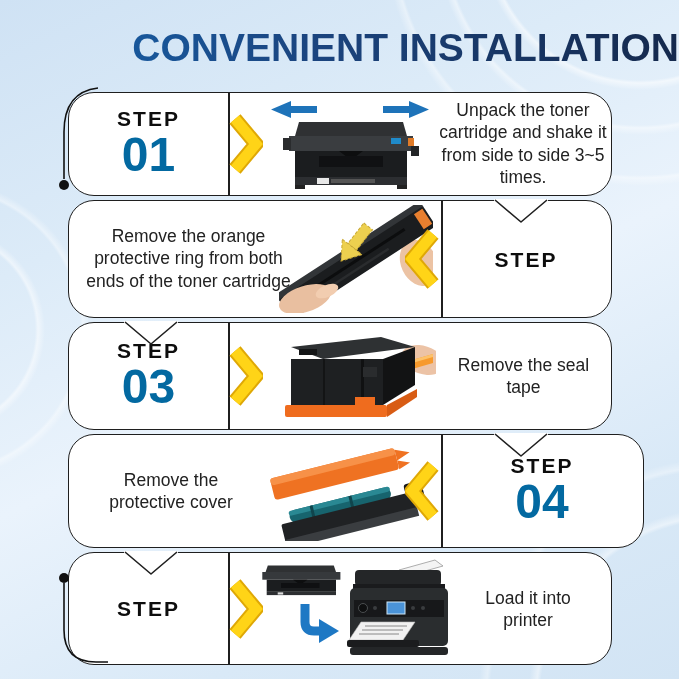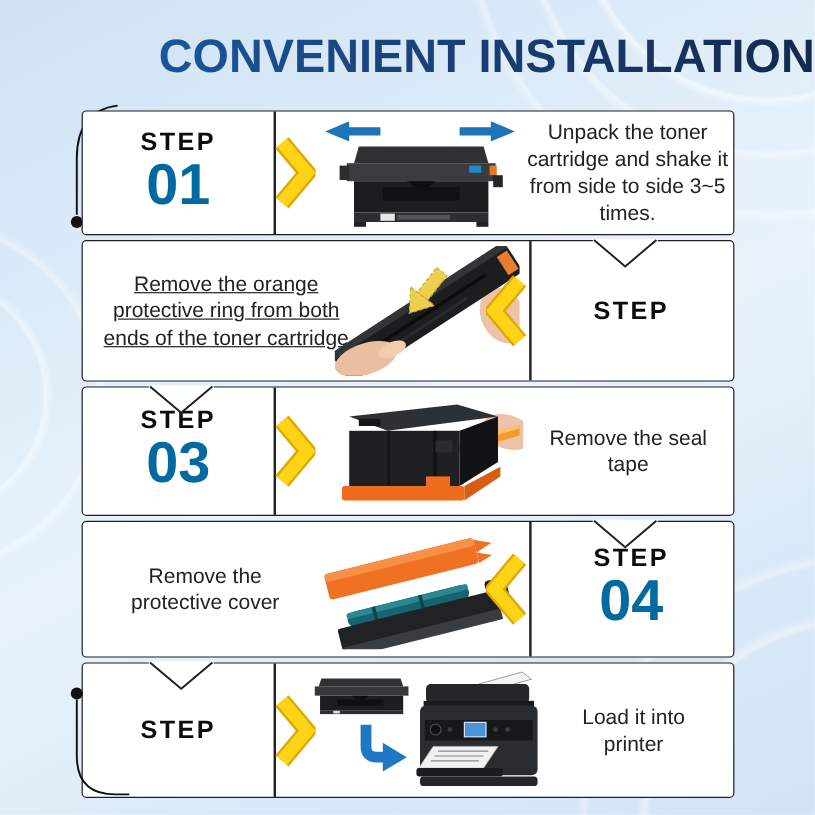--- a/index.html
+++ b/index.html
@@ -20,21 +20,21 @@
   }
   @supports ((-webkit-background-clip:text) or (background-clip:text)){
     .title{
       background:linear-gradient(90deg,#1565b0 0%,#1b4580 45%,#15294d 100%);
       -webkit-background-clip:text;background-clip:text;
       -webkit-text-fill-color:transparent;color:transparent;
     }
   }
   .step-box{
     position:absolute;left:68px;width:542px;background:#ffffff;
-    border:1.6px solid #1f1f1f;border-radius:4px;
+    border:1.6px solid #1f1f1f;border-radius:26px;
   }
   .divider{position:absolute;top:0;bottom:0;width:1.5px;background:#1f1f1f;}
   .step-zone{position:absolute;top:0;bottom:0;display:flex;flex-direction:column;justify-content:center;align-items:center;}
   .step-word{font-size:21px;font-weight:bold;letter-spacing:2px;color:#0d0d0d;line-height:1;}
   .step-num{font-size:48px;font-weight:bold;color:#0369a1;line-height:1.02;margin-top:2px;text-align:right;}
   .step-text{position:absolute;font-size:17.5px;line-height:1.28;color:#222;top:50%;transform:translateY(-50%);text-align:center;}
   .chevron{position:absolute;top:50%;transform:translateY(-50%);}
   .notch{position:absolute;top:-1.6px;z-index:3;}
   .illus{position:absolute;}
   .deco{position:absolute;}
@@ -80,21 +80,21 @@
     <rect x="132" y="87" width="10" height="4" fill="#222"></rect>
   </svg>
   <div class="step-text" style="left:365px;width:178px;">Unpack the toner cartridge and shake it from side to side 3~5 times.</div>
 </div>
 
 <div class="step-box" style="top:200px;height:116px;">
   <svg class="notch" style="left:423px;" width="58" height="26" viewBox="0 0 58 26">
     <rect x="2" y="0" width="54" height="4" fill="#fff"></rect>
     <path d="M3,1 L29,23 L55,1" fill="#ffffff" stroke="#1f1f1f" stroke-width="1.6" stroke-linejoin="round"></path>
   </svg>
-  <div class="step-text" style="left:17px;width:205px;text-decoration:underline;">Remove the orange protective ring from both ends of the toner cartridge</div>
+  <div class="step-text" style="left:17px;width:205px;">Remove the orange protective ring from both ends of the toner cartridge</div>
   <svg class="illus" style="left:210px;top:4px;" width="154" height="108" viewBox="0 0 154 108">
     <ellipse cx="140" cy="58" rx="18" ry="24" fill="#ecc3a4" transform="rotate(-25 140 58)"></ellipse>
     <g transform="rotate(-33 77 54)">
       <rect x="-10" y="40" width="172" height="9" rx="2" fill="#323538"></rect>
       <rect x="-10" y="46" width="172" height="24" rx="3" fill="#1b1d1f"></rect>
       <rect x="150" y="48" width="10" height="18" fill="#e87f2f"></rect>
       <rect x="10" y="54" width="124" height="3" fill="#0c0d0e"></rect>
       <rect x="20" y="62" width="90" height="2.5" fill="#2a2c2e"></rect>
     </g>
     <g transform="rotate(38 74 40)">
@@ -139,21 +139,21 @@
     <rect x="98" y="32" width="3" height="46" fill="#101112"></rect>
     <rect x="100" y="40" width="14" height="10" fill="#2a2c2e"></rect>
     <polygon points="120,32 152,20 152,58 120,78" fill="#121314"></polygon>
     <rect x="92" y="70" width="20" height="8" fill="#ef6c1e"></rect>
     <rect x="22" y="78" width="102" height="12" rx="2" fill="#ef6c1e"></rect>
     <polygon points="124,78 154,62 154,70 124,90" fill="#d85c14"></polygon>
   </svg>
   <div class="step-text" style="left:387px;width:135px;">Remove the seal tape</div>
 </div>
 
-<div class="step-box" style="top:434px;height:112px;">
+<div class="step-box" style="top:434px;height:112px;padding-left:32px;">
   <svg class="notch" style="left:423px;" width="58" height="26" viewBox="0 0 58 26">
     <rect x="2" y="0" width="54" height="4" fill="#fff"></rect>
     <path d="M3,1 L29,23 L55,1" fill="#ffffff" stroke="#1f1f1f" stroke-width="1.6" stroke-linejoin="round"></path>
   </svg>
   <div class="step-text" style="left:17px;width:170px;">Remove the protective cover</div>
   <svg class="illus" style="left:194px;top:6px;" width="165" height="100" viewBox="0 0 165 100">
     <g transform="rotate(-14 82 50)">
       <rect x="12" y="20" width="128" height="22" rx="3" fill="#ef7222"></rect>
       <rect x="12" y="20" width="128" height="7" rx="3" fill="#f79148"></rect>
       <polygon points="140,22 154,28 140,33 152,38 140,42" fill="#ef7222"></polygon>

